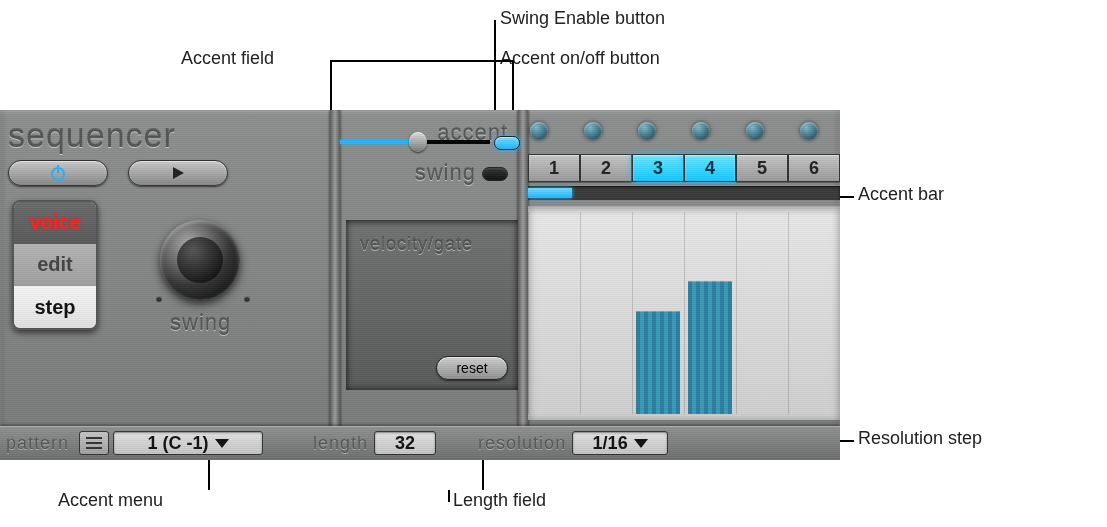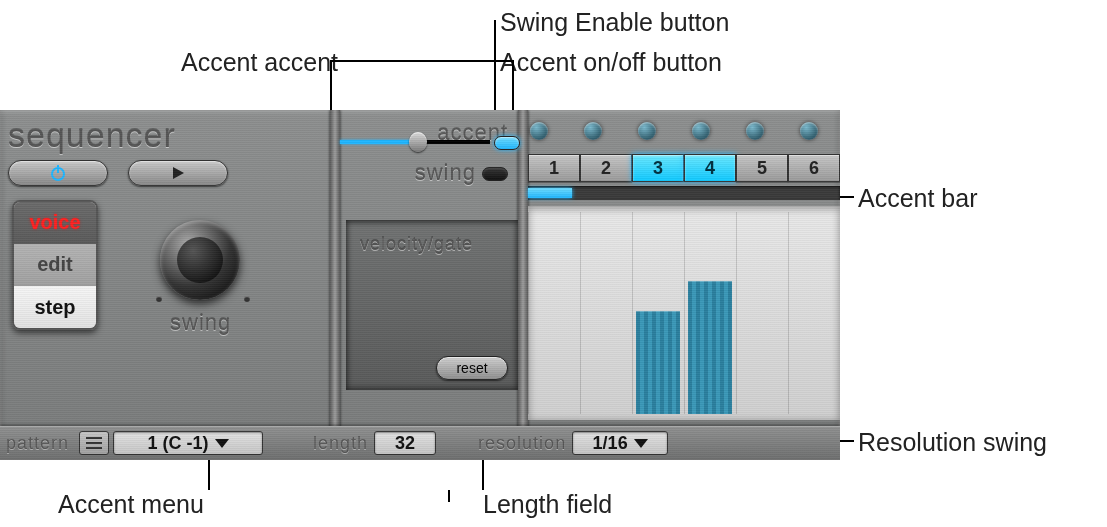--- a/index.html
+++ b/index.html
@@ -8,21 +8,21 @@
     height: 527px;
     background: #fff;
     font-family: "Helvetica Neue", Arial, sans-serif;
     position: relative;
     overflow: hidden;
   }
 
   
   .callout {
     position: absolute;
-    font-size: 25px;
+    font-size: 18px;
     color: #222;
     white-space: nowrap;
   }
   .leader {
     position: absolute;
     background: #000;
   }
 
   
   .plugin {
@@ -325,25 +325,25 @@
       linear-gradient(#333,#333) 0 0/100% 2px no-repeat,
       linear-gradient(#333,#333) 0 5px/100% 2px no-repeat,
       linear-gradient(#333,#333) 0 10px/100% 2px no-repeat;
   }
 
 </style>
 </head>
 <body>
 
 <div class="callout" style="left:500px; top:8px;">Swing Enable button</div>
-<div class="callout" style="left:181px; top:48px;">Accent accent</div>
+<div class="callout" style="left:181px; top:48px;">Accent field</div>
 <div class="callout" style="left:500px; top:48px;">Accent on/off button</div>
 <div class="callout" style="left:858px; top:184px;">Accent bar</div>
-<div class="callout" style="left:858px; top:428px;">Resolution swing</div>
-<div class="callout" style="left:483px; top:490px;">Length field</div>
+<div class="callout" style="left:858px; top:428px;">Resolution step</div>
+<div class="callout" style="left:453px; top:490px;">Length field</div>
 <div class="callout" style="left:58px;  top:490px;">Accent menu</div>
 
 <div class="leader" style="left:494px; top:20px;  width:2px; height:144px;"></div>
 <div class="leader" style="left:330px; top:60px;  width:2px; height:78px;"></div>
 <div class="leader" style="left:330px; top:60px;  width:164px; height:2px;"></div>
 <div class="leader" style="left:494px; top:60px;  width:2px; height:2px;"></div>
 <div class="leader" style="left:494px; top:60px;  width:18px; height:2px;"></div>
 <div class="leader" style="left:512px; top:60px;  width:2px; height:86px;"></div>
 <div class="leader" style="left:840px; top:196px; width:14px; height:2px;"></div>
 <div class="leader" style="left:840px; top:440px; width:14px; height:2px;"></div>

